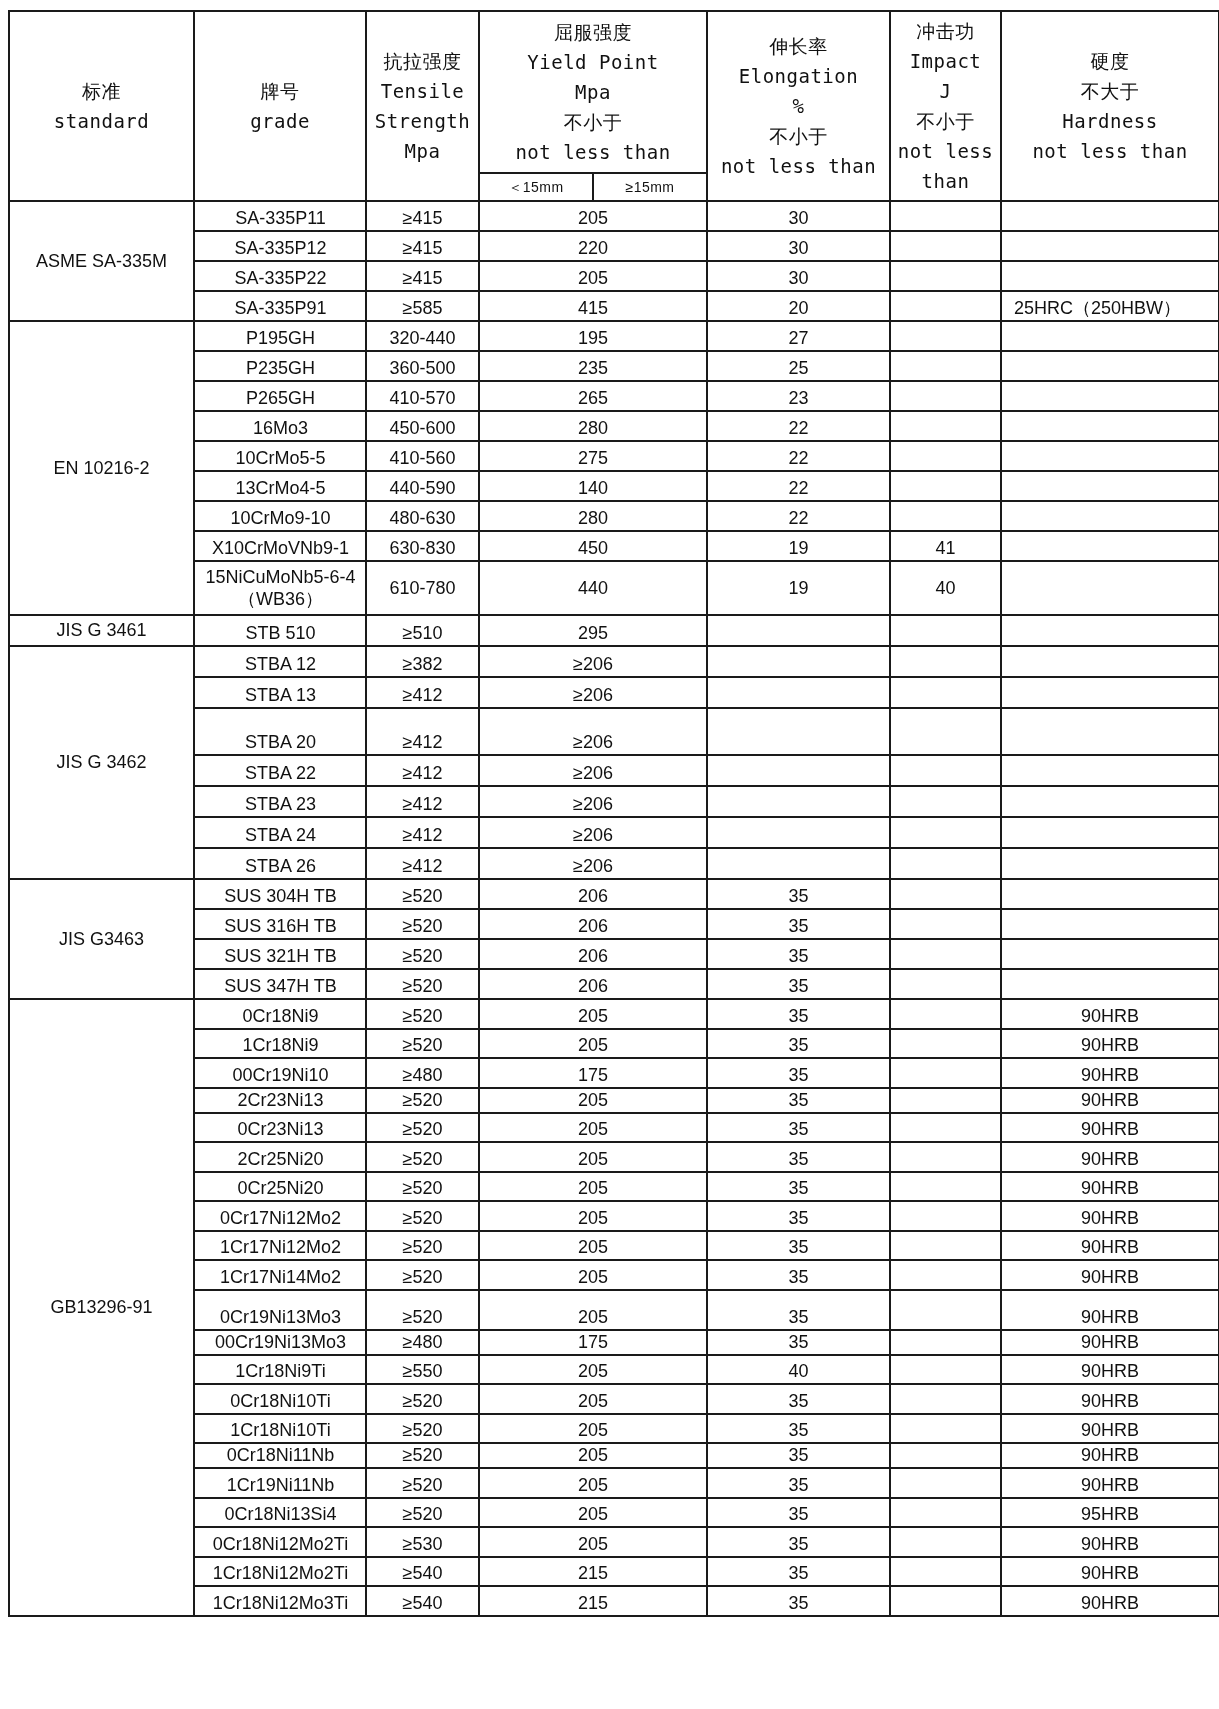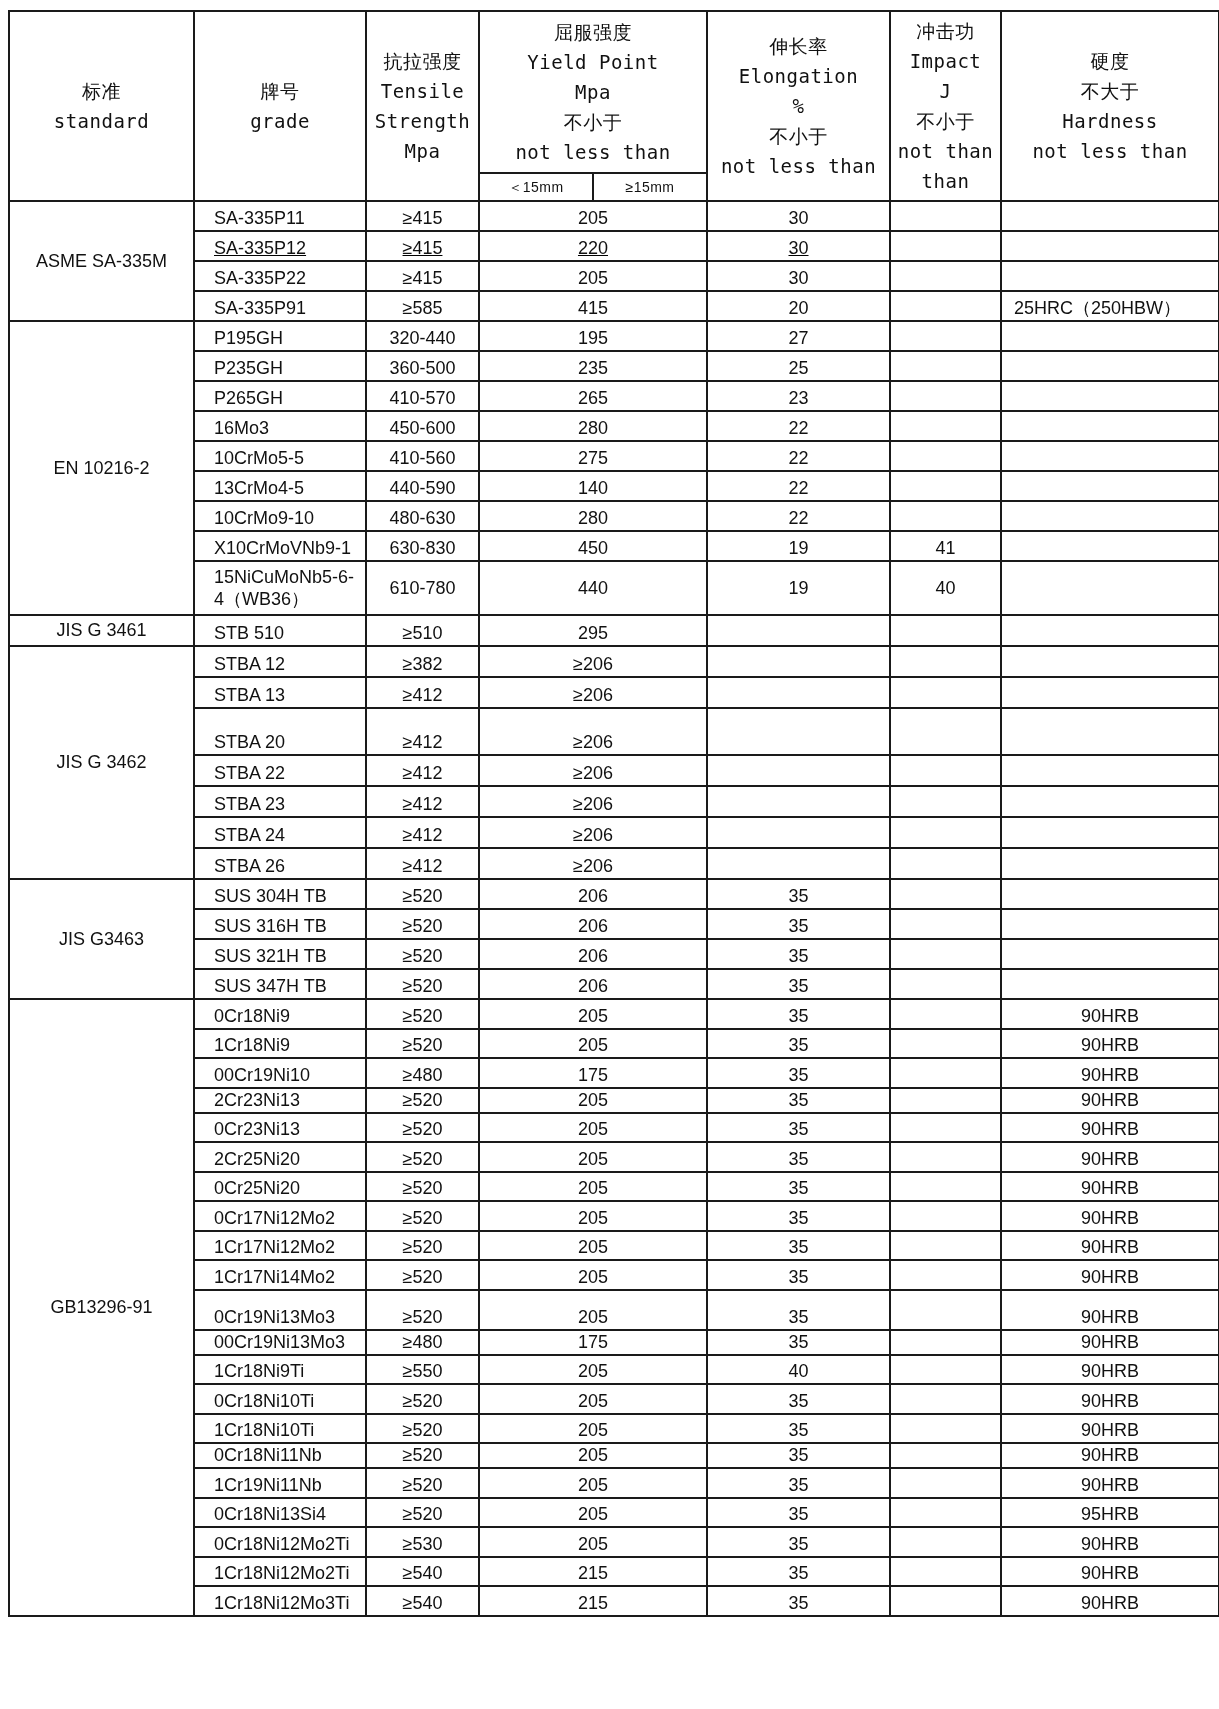--- a/index.html
+++ b/index.html
@@ -2,21 +2,21 @@
 <html><head>
 <meta charset="utf-8">
 <style>
   html,body{margin:0;padding:0;background:#fff;}
   body{width:1219px;height:1709px;position:relative;overflow:hidden;}
   table{position:absolute;left:8px;top:10px;border-collapse:collapse;table-layout:fixed;width:1210px;}
   td,th{border:2px solid #1a1a1a;padding:0 2px;color:#111;font-weight:normal;}
   th{font-family:"DejaVu Sans Mono","Liberation Mono",monospace;font-size:19px;line-height:30px;vertical-align:middle;text-align:center;letter-spacing:0.5px;}
   th.sub{font-family:"Liberation Sans",sans-serif;font-size:14px;line-height:22px;}
   td{font-family:"Liberation Sans",sans-serif;font-size:18px;text-align:center;vertical-align:bottom;padding-bottom:1px;line-height:22px;}
-  td.grade{text-align:left;padding-left:19px;}
+  td.grade{text-align:center;padding-left:3px;}
   td.std{vertical-align:middle;}
   td.hard-left{text-align:left;padding-left:12px;border-radius:11px;}
   .line{display:block;}
 </style>
 </head>
 <body>
 
 <table>
   <colgroup>
     <col style="width:185px">
@@ -56,21 +56,21 @@
           <span class="line">Elongation</span>
           <span class="line">%</span>
           <span class="line">不小于</span>
           <span class="line">not less than</span>
         </th>
       <th rowspan="2">
           <span class="line">冲击功</span>
           <span class="line">Impact</span>
           <span class="line">J</span>
           <span class="line">不小于</span>
-          <span class="line">not than</span>
+          <span class="line">not less</span>
           <span class="line">than</span>
         </th>
       <th rowspan="2">
           <span class="line">硬度</span>
           <span class="line">不大于</span>
           <span class="line">Hardness</span>
           <span class="line">not less than</span>
         </th>
     </tr>
     <tr style="height:28px">
@@ -81,21 +81,21 @@
   <tbody id="tbody">
       <tr style="height: 30px;">
         <td class="std" rowspan="4">ASME SA-335M</td>
         <td class="grade">SA-335P11</td>
         <td>≥415</td>
         <td colspan="2">205</td>
         <td>30</td>
         <td></td>
         <td class="hard-left"></td>
       </tr>
-      <tr style="height: 30px; text-decoration: underline;">
+      <tr style="height: 30px;">
         <td class="grade">SA-335P12</td>
         <td>≥415</td>
         <td colspan="2">220</td>
         <td>30</td>
         <td></td>
         <td class="hard-left"></td>
       </tr>
       <tr style="height: 30px;">
         <td class="grade">SA-335P22</td>
         <td>≥415</td>

